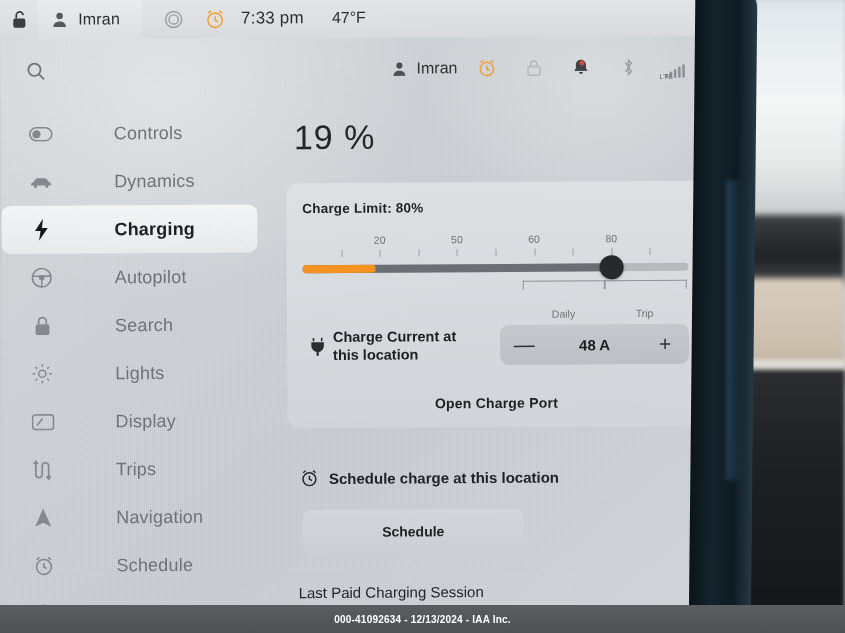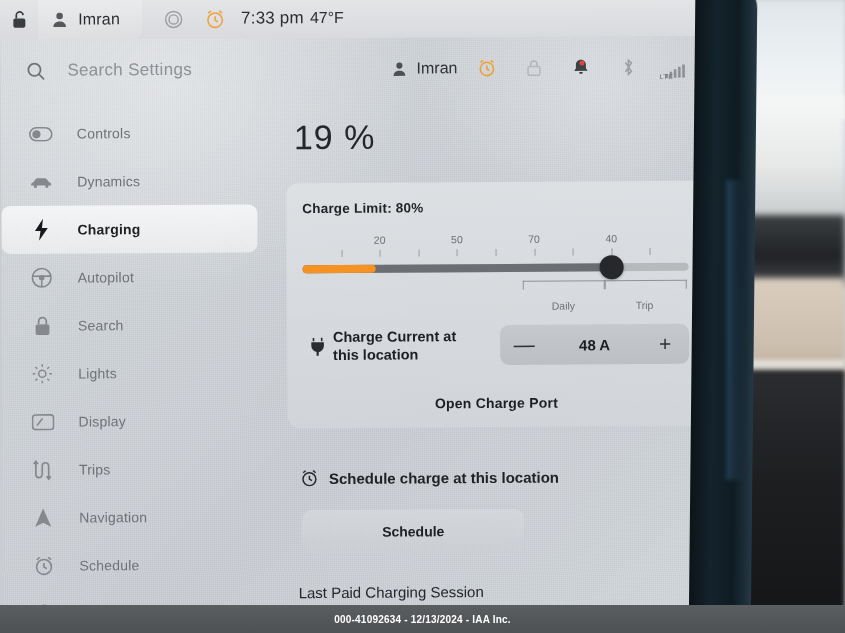--- a/index.html
+++ b/index.html
@@ -47,39 +47,39 @@
 
   
   #topbar{position:absolute;left:0;top:0;width:712px;height:40px;
     background:linear-gradient(180deg,#e3e5e7 0%,#d8dadd 100%);display:flex;align-items:center;z-index:4;}
   #topbar .lockwrap{width:38px;display:flex;justify-content:center;align-items:center;}
   .profile-chip{display:flex;align-items:center;gap:11px;height:40px;padding:0 22px 0 14px;
     background:linear-gradient(180deg,#e9ebec,#dcdee0);border-radius:0 0 10px 0;}
   .profile-chip .nm{font-size:16px;color:#2b2d30;letter-spacing:.2px;}
   #topbar .tb-icon{margin-left:22px;display:flex;align-items:center;}
   #topbar .tb-time{margin-left:16px;font-size:17px;color:#2c2e31;letter-spacing:.2px;}
-  #topbar .tb-temp{margin-left:6px;font-size:16px;color:#2c2e31;}
+  #topbar .tb-temp{margin-left:28px;font-size:16px;color:#2c2e31;}
 
   
   #app-header{position:absolute;left:0;top:40px;width:712px;height:62px;display:flex;align-items:center;z-index:3;}
   #search{display:flex;align-items:center;gap:22px;margin-left:26px;width:300px;}
   #search .ph{font-size:17px;color:#8d9195;letter-spacing:.3px;}
   #hdr-right{position:absolute;right:14px;top:0;height:62px;display:flex;align-items:center;gap:0;}
   #hdr-right .slot{width:47px;display:flex;align-items:center;justify-content:center;position:relative;}
   #hdr-right .usr{display:flex;align-items:center;gap:10px;margin-right:6px;}
   #hdr-right .usr .nm{font-size:16px;color:#303336;}
   .reddot{position:absolute;width:5px;height:5px;border-radius:50%;background:#e0443e;left:50%;
     margin-left:-2px;bottom:12px;}
   .lte-lbl{font-size:7px;color:#6c7074;position:absolute;top:17px;left:8px;letter-spacing:.5px;}
 
   
   #sidebar{position:absolute;left:0;top:110px;width:270px;z-index:3;}
   .nav-item{height:48px;display:flex;align-items:center;gap:24px;padding-left:28px;margin:0 14px 0 0;
     border-radius:9px;}
-  .nav-item .lbl{font-size:14px;color:#6f7276;letter-spacing:.2px;}
+  .nav-item .lbl{font-size:18px;color:#6f7276;letter-spacing:.2px;margin-left:37px;}
   .nav-item .ico{width:24px;display:flex;justify-content:center;align-items:center;color:#85888c;}
   .nav-item.active{background:linear-gradient(180deg,rgba(255,255,255,.72),rgba(255,255,255,.5));}
   .nav-item.active .lbl{color:#1d1f22;font-weight:bold;}
   .nav-item.active .ico{color:#17191c;}
 
   
   #main{position:absolute;left:285px;top:120px;width:430px;z-index:3;}
   #pct{font-size:34px;color:#24262a;letter-spacing:1px;margin:0 0 26px 8px;}
   .card{width:418px;border-radius:12px;padding:0;
     background:linear-gradient(180deg,rgba(222,225,228,.92),rgba(210,214,218,.88));}
@@ -93,21 +93,21 @@
   .ticks{position:relative;height:10px;margin-top:2px;}
   .ticks i{position:absolute;width:1px;height:7px;background:#9a9da0;}
   .track{position:relative;height:8px;border-radius:4px;margin-top:5px;background:#b6babd;overflow:visible;}
   .track .fill-grey{position:absolute;left:0;top:0;height:8px;border-radius:4px;background:#6b6f73;}
   .track .fill-orange{position:absolute;left:0;top:0;height:8px;border-radius:4px;background:#f59221;}
   .knob{position:absolute;width:24px;height:24px;border-radius:50%;background:#26282b;top:-8px;
     margin-left:-12px;box-shadow:0 1px 3px rgba(0,0,0,.35);}
   .range-bars{position:relative;height:26px;margin-top:9px;}
   .range-bars .brk{position:absolute;top:0;height:8px;border-left:1px solid #8f9296;border-right:1px solid #8f9296;
     border-top:1px solid #8f9296;}
-  .range-bars .rl{position:absolute;top:19px;font-size:10.5px;color:#6e7174;transform:translateX(-50%);}
+  .range-bars .rl{position:absolute;top:27px;font-size:10.5px;color:#6e7174;transform:translateX(-50%);}
 
   
   .cc-row{display:flex;align-items:center;margin-top:16px;}
   .cc-ico{width:30px;display:flex;justify-content:center;color:#2a2c2f;}
   .cc-label{font-size:14.5px;color:#1d1f22;font-weight:bold;line-height:18px;width:168px;}
   .stepper{margin-left:auto;width:190px;height:40px;border-radius:9px;display:flex;align-items:center;
     background:linear-gradient(180deg,rgba(196,200,204,.95),rgba(186,190,195,.92));}
   .stepper .btn{width:48px;text-align:center;font-size:21px;color:#2d3033;user-select:none;}
   .stepper .val{flex:1;text-align:center;font-size:15px;color:#1c1e21;font-weight:bold;}
 
@@ -180,21 +180,20 @@
   </div>
 
   <div id="app-header">
     <div id="search">
       <span>
         <svg width="19" height="19" viewBox="0 0 19 19" fill="none" stroke="#6f7377" stroke-width="1.8">
           <circle cx="8" cy="8" r="6.1"></circle>
             <path d="M12.6 12.6 L17.6 17.6"></path>
         </svg>
       </span>
-      <span class="ph">Search Settings</span>
     </div>
 
     <div id="hdr-right">
       <div class="usr">
         <span>
           <svg width="14" height="15" viewBox="0 0 15 16" fill="#4d5053">
             <circle cx="7.5" cy="4.3" r="3.3"></circle>
             <path d="M1.2 15.3c0-3.4 2.8-5.4 6.3-5.4s6.3 2 6.3 5.4z"></path>
           </svg>
         </span>
@@ -374,22 +373,22 @@
     <div id="pct">19 %</div>
 
     <div class="card">
       <div class="c-pad">
         <div class="c-title">Charge Limit: 80%</div>
 
         <div class="slider-wrap">
           <div class="tick-labels">
             <span style="left:20%">20</span>
             <span style="left:40%">50</span>
-            <span style="left:60%">70</span>
-            <span style="left:80%">40</span>
+            <span style="left:60%">60</span>
+            <span style="left:80%">80</span>
           </div>
           <div class="ticks">
             <i style="left:10%"></i>
               <i style="left:20%"></i>
               <i style="left:30%"></i>
               <i style="left:40%"></i>
             <i style="left:50%"></i>
               <i style="left:60%"></i>
               <i style="left:70%"></i>
               <i style="left:80%"></i>

